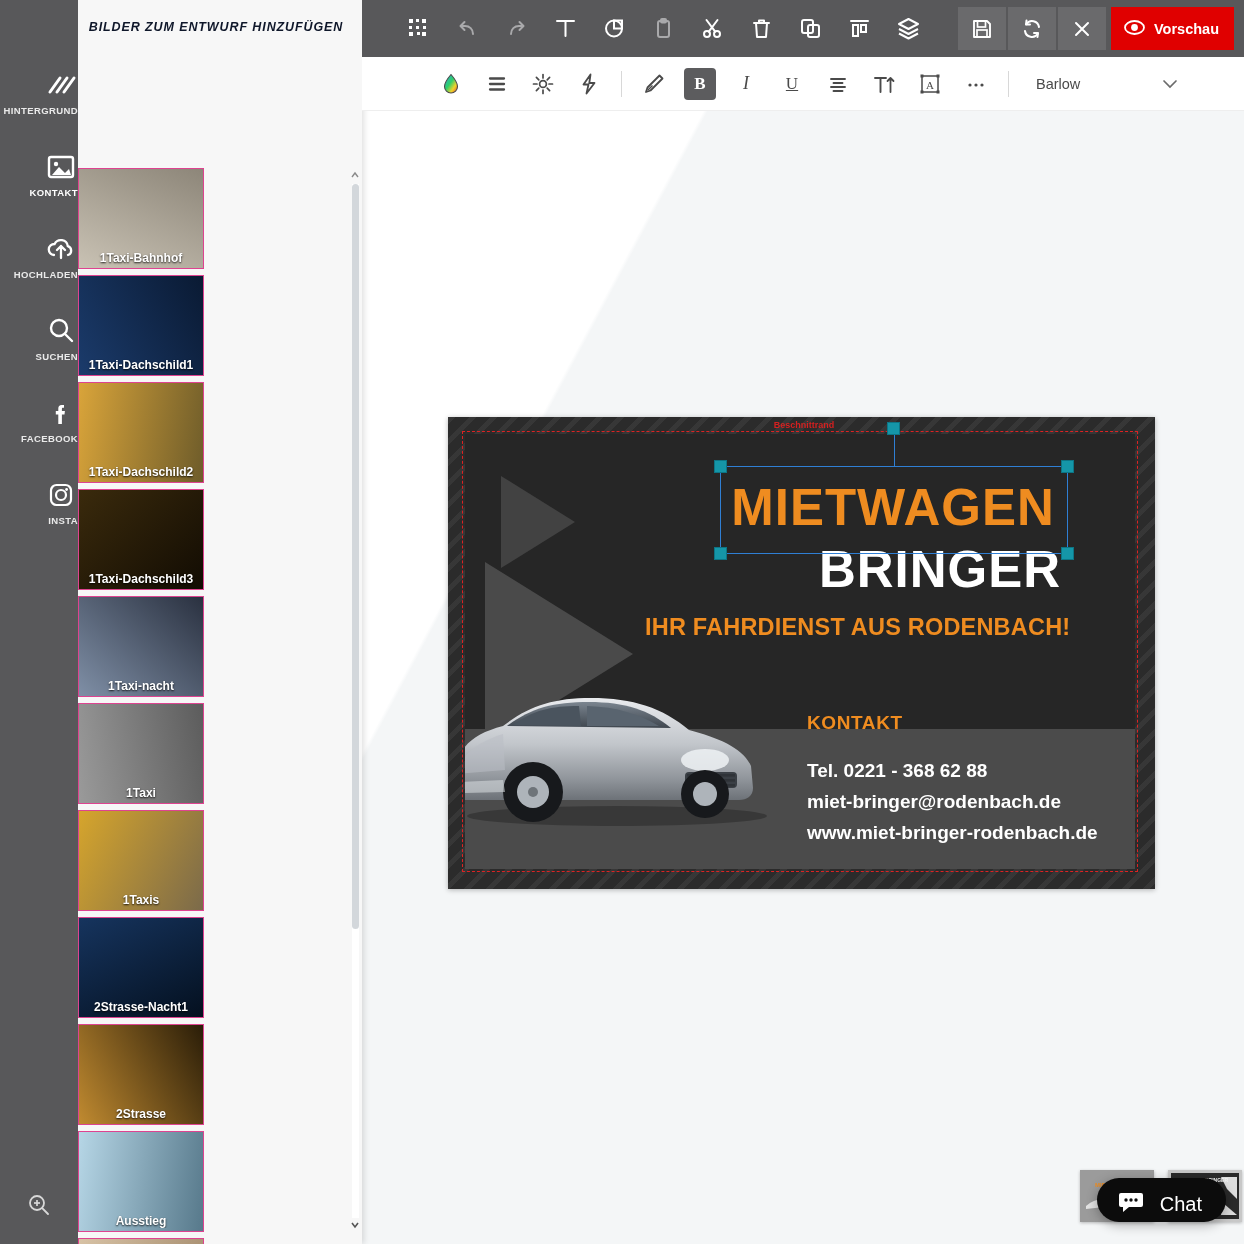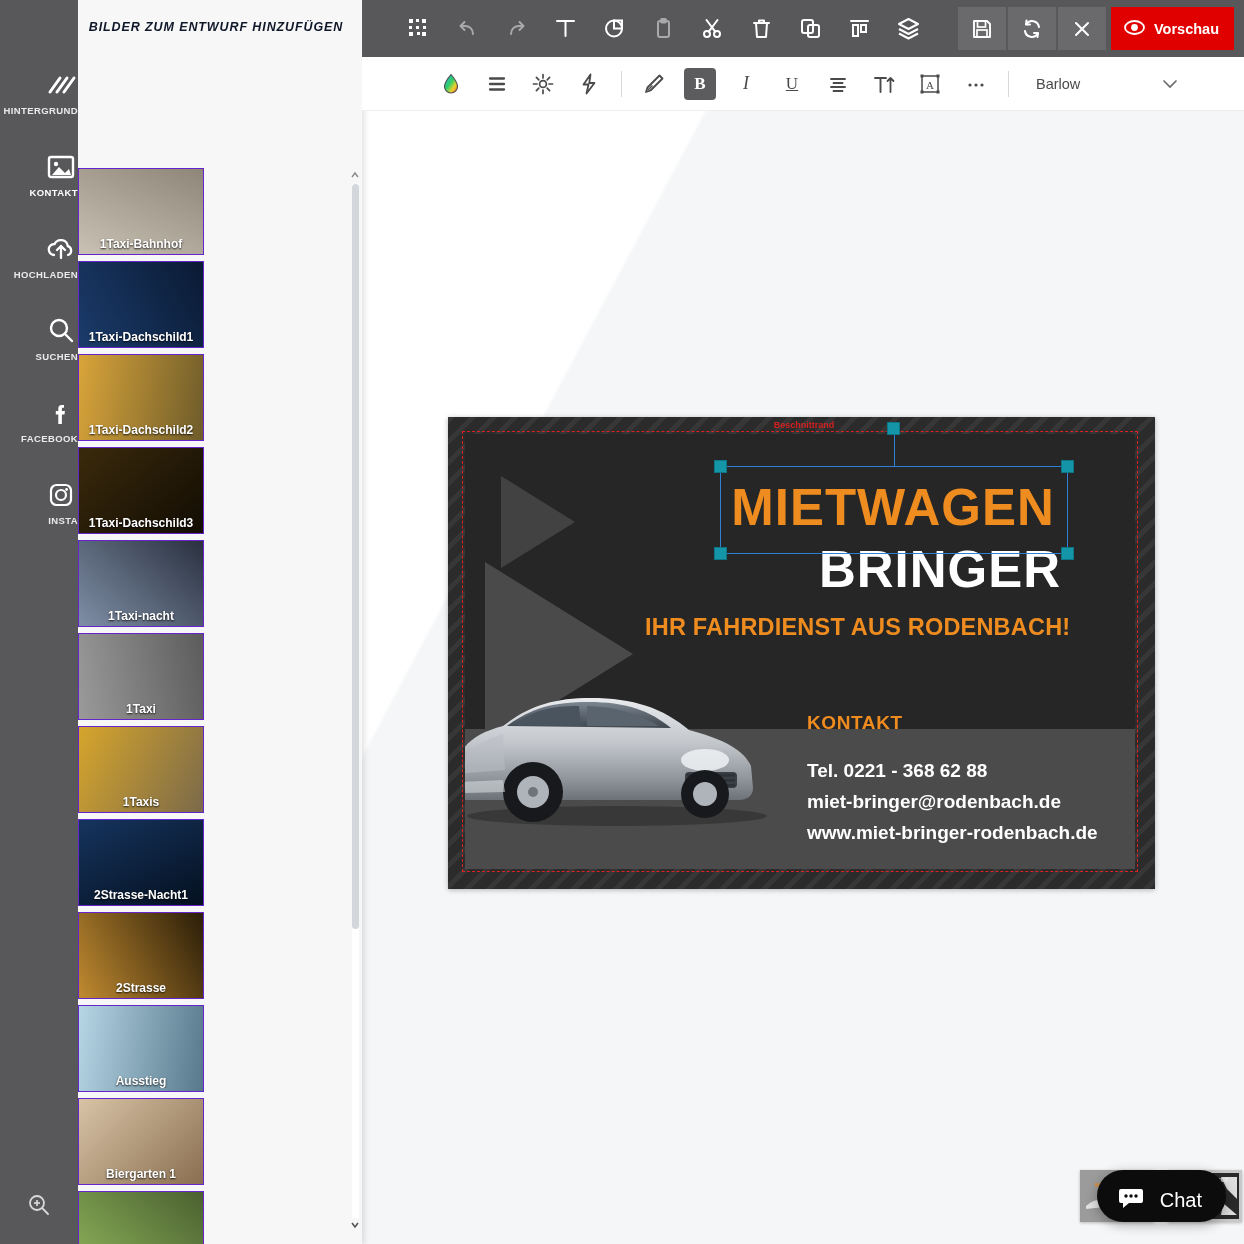--- a/index.html
+++ b/index.html
@@ -59,22 +59,22 @@
   }
   .search-box::placeholder { color: #8a8a8a; }
 
   
   .thumb-wrap {
     position: absolute; left: 22px; top: 168px;
     width: 262px; height: 1076px; overflow: hidden;
   }
   .thumb-grid { display: flex; flex-wrap: wrap; width: 256px; }
   .thumb {
-    position: relative; width: 126px; height: 87px; margin: 0 8px 6px 0;
-    overflow: hidden; cursor: pointer; background: #6d28d9;
+    position: relative; width: 126px; height: 101px; margin: 0 8px 6px 0;
+    overflow: hidden; cursor: pointer; background: #ec4899;
     border: 1px solid rgba(0,0,0,.06);
   }
   .thumb .ph { position: absolute; inset: 0; }
   .thumb .cap {
     position: absolute; left: 0; right: 0; bottom: 3px;
     text-align: center; color: #fff; font-size: 12px; font-weight: 600;
     text-shadow: 0 1px 2px rgba(0,0,0,.85);
     white-space: nowrap; overflow: hidden; text-overflow: ellipsis;
     padding: 0 3px;
   }
@@ -236,21 +236,21 @@
     display: flex; gap: 14px; z-index: 6;
   }
   .page-th {
     width: 74px; height: 52px; background: #9a9a9a; position: relative;
     cursor: pointer; overflow: hidden; box-shadow: 0 1px 3px rgba(0,0,0,.25);
   }
   .page-th.sel { border: 3px solid #c8c8c8; }
 
   
   .chat {
-    position: absolute; right: 18px; bottom: 22px; height: 52px;
+    position: absolute; right: 18px; bottom: 22px; height: 44px;
     background: #0c0c0c; border-radius: 28px; display: flex;
     align-items: center; gap: 15px; padding: 8px 24px 0 20px;
     color: #ffffff; font-size: 20px; cursor: pointer; z-index: 9;
     box-shadow: 0 3px 12px rgba(0,0,0,.3);
   }
 </style>
 </head>
 <body>
 
 <div id="app">

